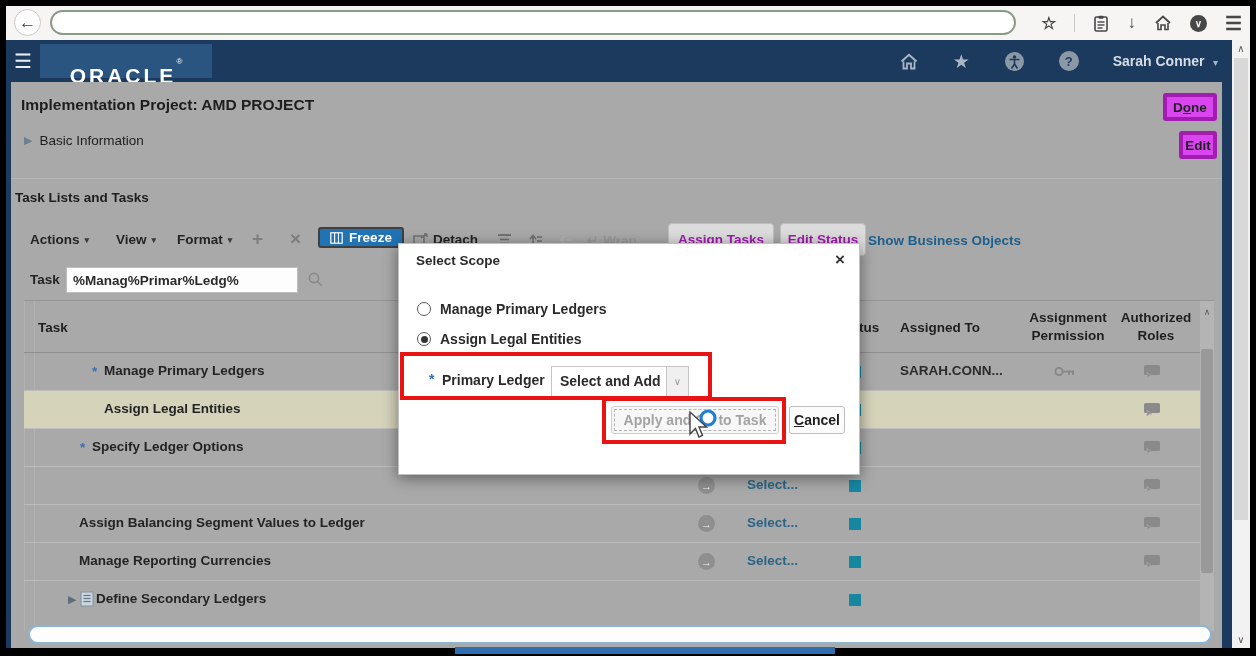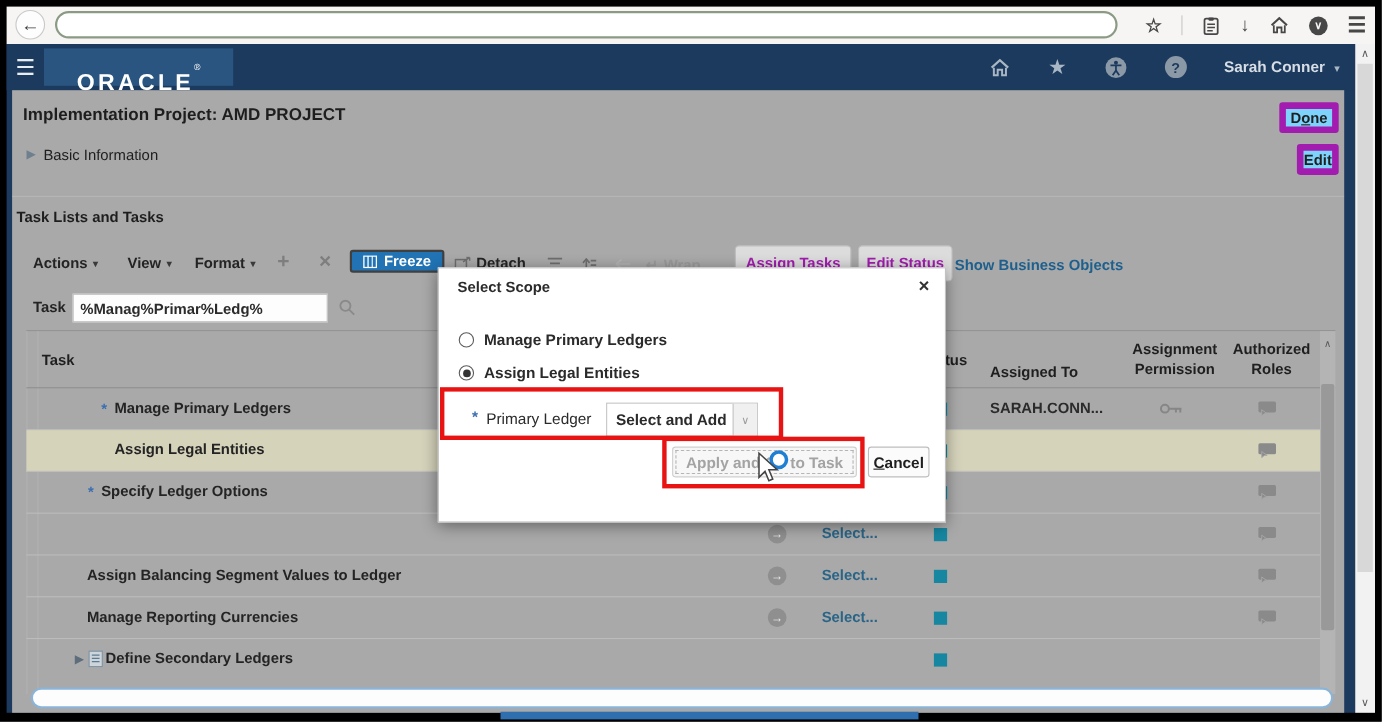--- a/index.html
+++ b/index.html
@@ -30,21 +30,21 @@
   .appbar-right { position:absolute; right:14px; top:0; height:42px; display:flex; align-items:center; gap:34px; }
   .hico { color:#a9b7c5; display:flex; align-items:center; }
   .circo { width:20px; height:20px; border-radius:50%; background:#8b99a7; color:#1c3a5e;
            font-size:13px; font-weight:700; display:flex; align-items:center; justify-content:center; }
   .username { color:#d6dde5; font-size:14px; font-weight:600; }
   .ucaret { color:#a9b7c5; font-size:10px; margin-left:4px; }
 
   
   .content { position:absolute; left:5px; top:42px; width:1211px; height:566px; background:#a9a9a9; overflow:hidden; }
   .pagetitle { position:absolute; left:10px; top:14px; font-size:15.5px; font-weight:700; color:#1e1e1e; }
-  .btn { position:absolute; background:#7dd3fc; border:6px solid #a21caf; border-radius:3px;
+  .btn { position:absolute; background:#d946ef; border:4px solid #a21caf; border-radius:3px;
          color:#1f1f1f; font-size:13.5px; font-weight:700; display:flex; align-items:center; justify-content:center; }
   .key-u { text-decoration:underline; }
   .disc { position:absolute; left:13px; top:51px; display:flex; align-items:center; gap:7px; }
   .tri { color:#6e7f8e; font-size:11px; }
   .disc-label { font-size:13.5px; font-weight:400; color:#1e1e1e; }
   .hsep { position:absolute; left:0; width:1211px; height:1px; background:#b6b6b6; }
   .sectitle { position:absolute; left:4px; top:108px; font-size:13.5px; font-weight:700; color:#1e1e1e; }
 
   
   .tb-item { position:absolute; top:150px; font-size:13.5px; font-weight:700; color:#242424; display:flex; align-items:center; gap:5px; }
@@ -102,21 +102,21 @@
 
   
   .modal { position:absolute; left:398px; top:243px; width:462px; height:232px; background:#fff;
            border:1px solid #c2c2c2; box-shadow:0 3px 14px rgba(0,0,0,0.45); z-index:50; }
   .mtitle { position:absolute; left:17px; top:9px; font-size:13.5px; font-weight:700; color:#2b2b2b; }
   .mclose { position:absolute; right:14px; top:6px; font-size:17px; font-weight:700; color:#333; cursor:pointer; }
   .radio { position:absolute; width:14px; height:14px; border-radius:50%; border:1.5px solid #5a5a5a; background:#fff; }
   .radio.on::after { content:""; position:absolute; left:2.5px; top:2.5px; width:7px; height:7px; border-radius:50%; background:#333; }
   .rlabel { position:absolute; font-size:14px; font-weight:700; color:#2b2b2b; }
   .freq { position:absolute; left:30px; top:127px; color:#3a6fb0; font-size:14px; font-weight:700; }
-  .flabel { position:absolute; left:43px; top:128px; font-size:14px; font-weight:400; color:#2b2b2b; }
+  .flabel { position:absolute; left:43px; top:128px; font-size:14px; font-weight:700; color:#2b2b2b; }
   .combo { position:absolute; left:152px; top:122px; width:138px; height:31px; background:#fff; border:1px solid #c5c5c5; }
   .combo .val { position:absolute; left:8px; top:6px; font-size:14px; font-weight:700; color:#2b2b2b; }
   .combo .drop { position:absolute; right:0; top:0; width:22px; height:29px; background:#f0f0f0;
                  border-left:1px solid #c5c5c5; color:#9a9a9a; font-size:10px;
                  display:flex; align-items:center; justify-content:center; }
   .applybtn { position:absolute; left:212px; top:162px; width:168px; height:28px; background:#f7f7f7;
               border:1px solid #cfcfcf; border-radius:3px; color:#a3a3a3; font-size:14px; font-weight:600;
               display:flex; align-items:center; justify-content:center; }
   .applybtn .focusring { position:absolute; left:2px; top:2px; right:2px; bottom:2px; border:1px dashed #b5b5b5; }
   .cancelbtn { position:absolute; left:390px; top:162px; width:56px; height:28px; background:#fbfbfb;
@@ -288,21 +288,21 @@
           </svg>
       </span>
 
       <div class="table">
         <div class="lborder"></div>
         <div class="gutter"></div>
 
         <div class="thead">
           <span class="th" style="left:14px; top:19px;">Task</span>
           <span class="th" style="left:814px; top:19px;">Status</span>
-          <span class="th" style="left:876px; top:19px;margin-top:11px;">Assigned To</span>
+          <span class="th" style="left:876px; top:19px;">Assigned To</span>
           <span class="th th2" style="left:996px; top:8px; width:96px;">
             <span>Assignment</span><br>
             <span>Permission</span>
           </span>
           <span class="th th2" style="left:1090px; top:8px; width:84px;">
             <span>Authorized</span><br>
             <span>Roles</span>
           </span>
         </div>
 

